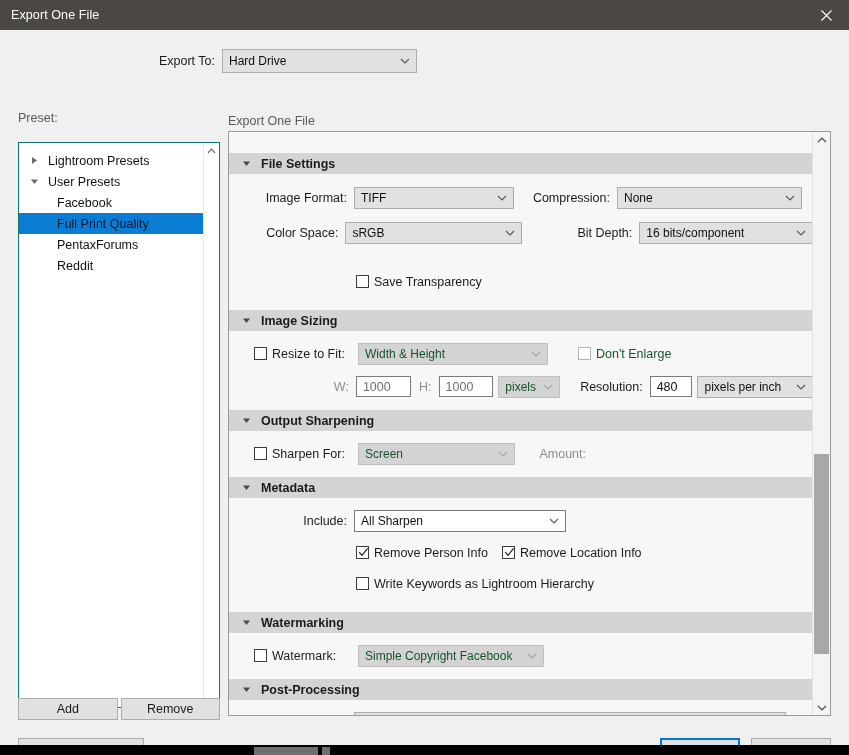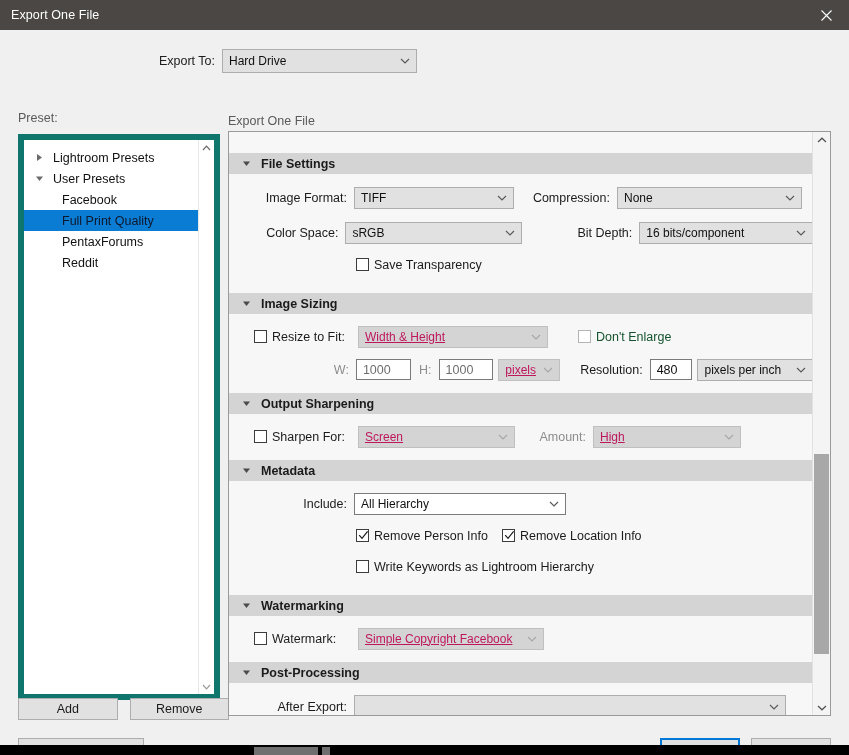--- a/index.html
+++ b/index.html
@@ -89,43 +89,42 @@
   .combo .chev {
     position: absolute;
     right: 6px;
     top: 50%;
     transform: translateY(-50%);
     width: 10px; height: 6px;
   }
   .combo.disabled {
     background: #d4d4d4;
     border-color: #c0c0c0;
-    color: #be185d;
-    text-decoration: underline;
+    color: #14532d;
   }
   .combo.disabled .chev path { stroke: #a8a8a8; }
   .combo.white {
     background: #ffffff;
     border-color: #7a7a7a;
   }
 
   
   .preset-label {
     position: absolute;
     left: 18px; top: 81px;
     font-size: 12.5px;
     color: #5a5a5a;
   }
   .preset-box {
     position: absolute;
-    left: 18px; top: 104px;
+    left: 18px; top: 112px;
     width: 202px;
     height: 566px;
     background: #ffffff;
-    border: 6px solid #0f766e;
+    border: 1px solid #0f766e;
     box-sizing: border-box;
     overflow: hidden;
   }
   .preset-list {
     position: absolute;
     left: 0; top: 0;
     width: 186px;
     padding-top: 7px;
   }
   .preset-item {
@@ -167,21 +166,21 @@
     align-items: center;
     justify-content: center;
   }
   .sb-arrow.bottom { position: absolute; bottom: 0; left: 0; width: 15px; }
 
   .preset-buttons {
     position: absolute;
     left: 18px; top: 668px;
     width: 240px;
     display: flex;
-    gap: 12px;
+    gap: 3px;
     border-radius: 9px;
   }
   .btn {
     background: #e1e1e1;
     border: 1px solid #adadad;
     box-sizing: border-box;
     height: 22px;
     display: flex;
     align-items: center;
     justify-content: center;
@@ -463,21 +462,21 @@
           </div>
           <div class="lbl" style="width:124px;padding-left:26px;">Bit Depth:</div>
           <div class="combo" style="width:185px;">
             <span>16 bits/component</span>
             <svg class="chev" viewBox="0 0 10 6">
                 <path d="M1 1 L5 5 L9 1" stroke="#5a5a5a" stroke-width="1.2" fill="none"></path>
               </svg>
           </div>
         </div>
 
-        <div class="row" style="margin-top:11px;padding-left:127px;">
+        <div class="row" style="margin-top:28px;padding-left:127px;">
           <span class="cb"></span>
           <span class="cbtext">Save Transparency</span>
         </div>
         <div style="height:18px;"></div>
       </div>
 
       <div class="section-head">
         <span class="tri">
           <svg width="9" height="9" viewBox="0 0 9 9">
               <path d="M1 2.5 L8 2.5 L4.5 7 Z" fill="#4a4a4a"></path>
@@ -534,43 +533,37 @@
         <div class="row" style="margin-top:12px;padding-left:25px;">
           <span class="cb"></span>
           <span class="cbtext" style="width:86px;">Sharpen For:</span>
           <div class="combo disabled" style="width:157px;">
             <span>Screen</span>
             <svg class="chev" viewBox="0 0 10 6">
                 <path d="M1 1 L5 5 L9 1" stroke="#a8a8a8" stroke-width="1.2" fill="none"></path>
               </svg>
           </div>
           <span class="lbl dim" style="width:78px;">Amount:</span>
-          <div class="combo disabled" style="width:148px;">
-            <span>High</span>
-            <svg class="chev" viewBox="0 0 10 6">
-                <path d="M1 1 L5 5 L9 1" stroke="#a8a8a8" stroke-width="1.2" fill="none"></path>
-              </svg>
-          </div>
         </div>
         <div style="height:13px;"></div>
       </div>
 
       <div class="section-head">
         <span class="tri">
           <svg width="9" height="9" viewBox="0 0 9 9">
               <path d="M1 2.5 L8 2.5 L4.5 7 Z" fill="#4a4a4a"></path>
             </svg>
         </span>
         <span>Metadata</span>
       </div>
       <div class="section-body">
         <div class="row" style="margin-top:12px;">
           <div class="lbl" style="width:125px;">Include:</div>
           <div class="combo white" style="width:212px;">
-            <span>All Hierarchy</span>
+            <span>All Sharpen</span>
             <svg class="chev" viewBox="0 0 10 6">
                 <path d="M1 1 L5 5 L9 1" stroke="#5a5a5a" stroke-width="1.2" fill="none"></path>
               </svg>
           </div>
         </div>
 
         <div class="row" style="margin-top:11px;padding-left:127px;">
           <span class="cb">
             <svg width="11" height="11" viewBox="0 0 11 11">
                 <path d="M1.2 5.2 L4 8.4 L9.6 1.4" stroke="#1b1b1b" stroke-width="1.2" fill="none"></path>

